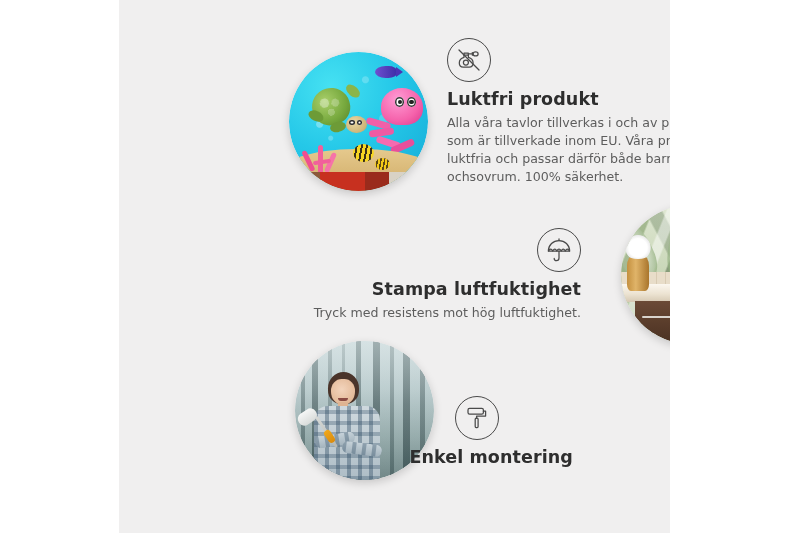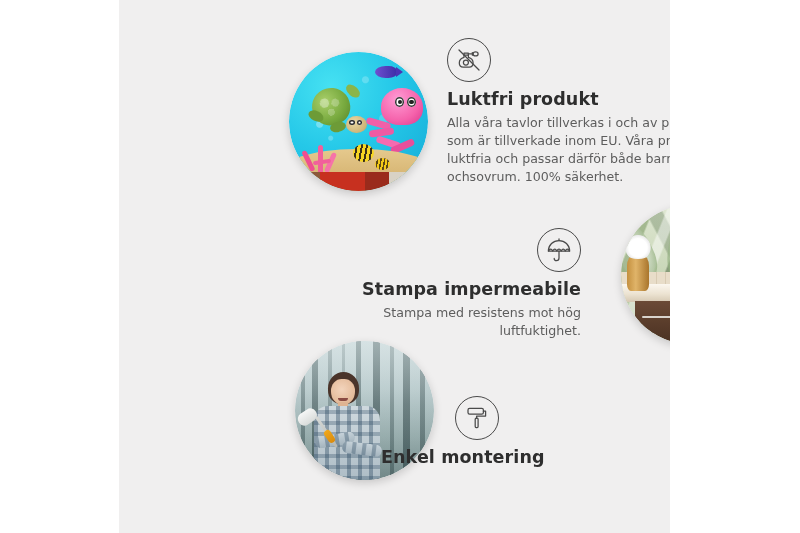--- a/index.html
+++ b/index.html
@@ -72,21 +72,21 @@
 
   
   .f1 { left: 328px; top: 38px; width: 300px; text-align: left; }
   .f1 .icon-wrap { margin: 0 0 0 0; }
 
   
   .f2 { left: 190px; top: 228px; width: 272px; text-align: right; }
   .f2 .icon-wrap { margin-left: auto; margin-right: 0; }
 
   
-  .f3 { left: 262px; top: 396px; width: 192px; text-align: left; }
+  .f3 { left: 262px; top: 396px; width: 192px; text-align: right; }
   .f3 .icon-wrap { margin-left: auto; margin-right: auto; }
 
   
   .photo {
     position: absolute;
     border-radius: 50%;
     overflow: hidden;
     box-shadow: 0 3px 9px rgba(0,0,0,0.17);
   }
   .photo-inner {
@@ -436,22 +436,22 @@
           <svg width="28" height="28" viewBox="0 0 28 28" aria-hidden="true">
             <g fill="none" stroke="#4a4a4a" stroke-width="1.25" stroke-linecap="round" stroke-linejoin="round">
               <path d="M3.4 15.0 C3.4 8.9 8.2 4.6 14 4.6 C19.8 4.6 24.6 8.9 24.6 15.0 Z"></path>
               <path d="M3.4 15.0 C5.0 12.6 6.4 12.6 7.7 15.0 C9.1 12.6 10.5 12.6 11.8 15.0 C13.1 12.6 14.9 12.6 16.2 15.0 C17.5 12.6 18.9 12.6 20.3 15.0 C21.6 12.6 23.0 12.6 24.6 15.0"></path>
               <path d="M14 4.6 L14 2.9"></path>
               <path d="M14 15.0 L14 22.0 C14 23.6 12.8 24.6 11.5 24.6 C10.2 24.6 9.2 23.6 9.2 22.4"></path>
             </g>
           </svg>
         </div>
       </div>
-      <h3>Stampa impermeabile</h3>
-      <p>Stampa med resistens mot hög luftfuktighet.</p>
+      <h3>Stampa luftfuktighet</h3>
+      <p>Tryck med resistens mot hög luftfuktighet.</p>
     </div>
 
     <div class="photo photo3">
       <div class="photo-inner">
         <div class="forest-bg"></div>
         <div class="trees">
           <i></i>
           <i></i>
           <i></i>
           <i></i>

